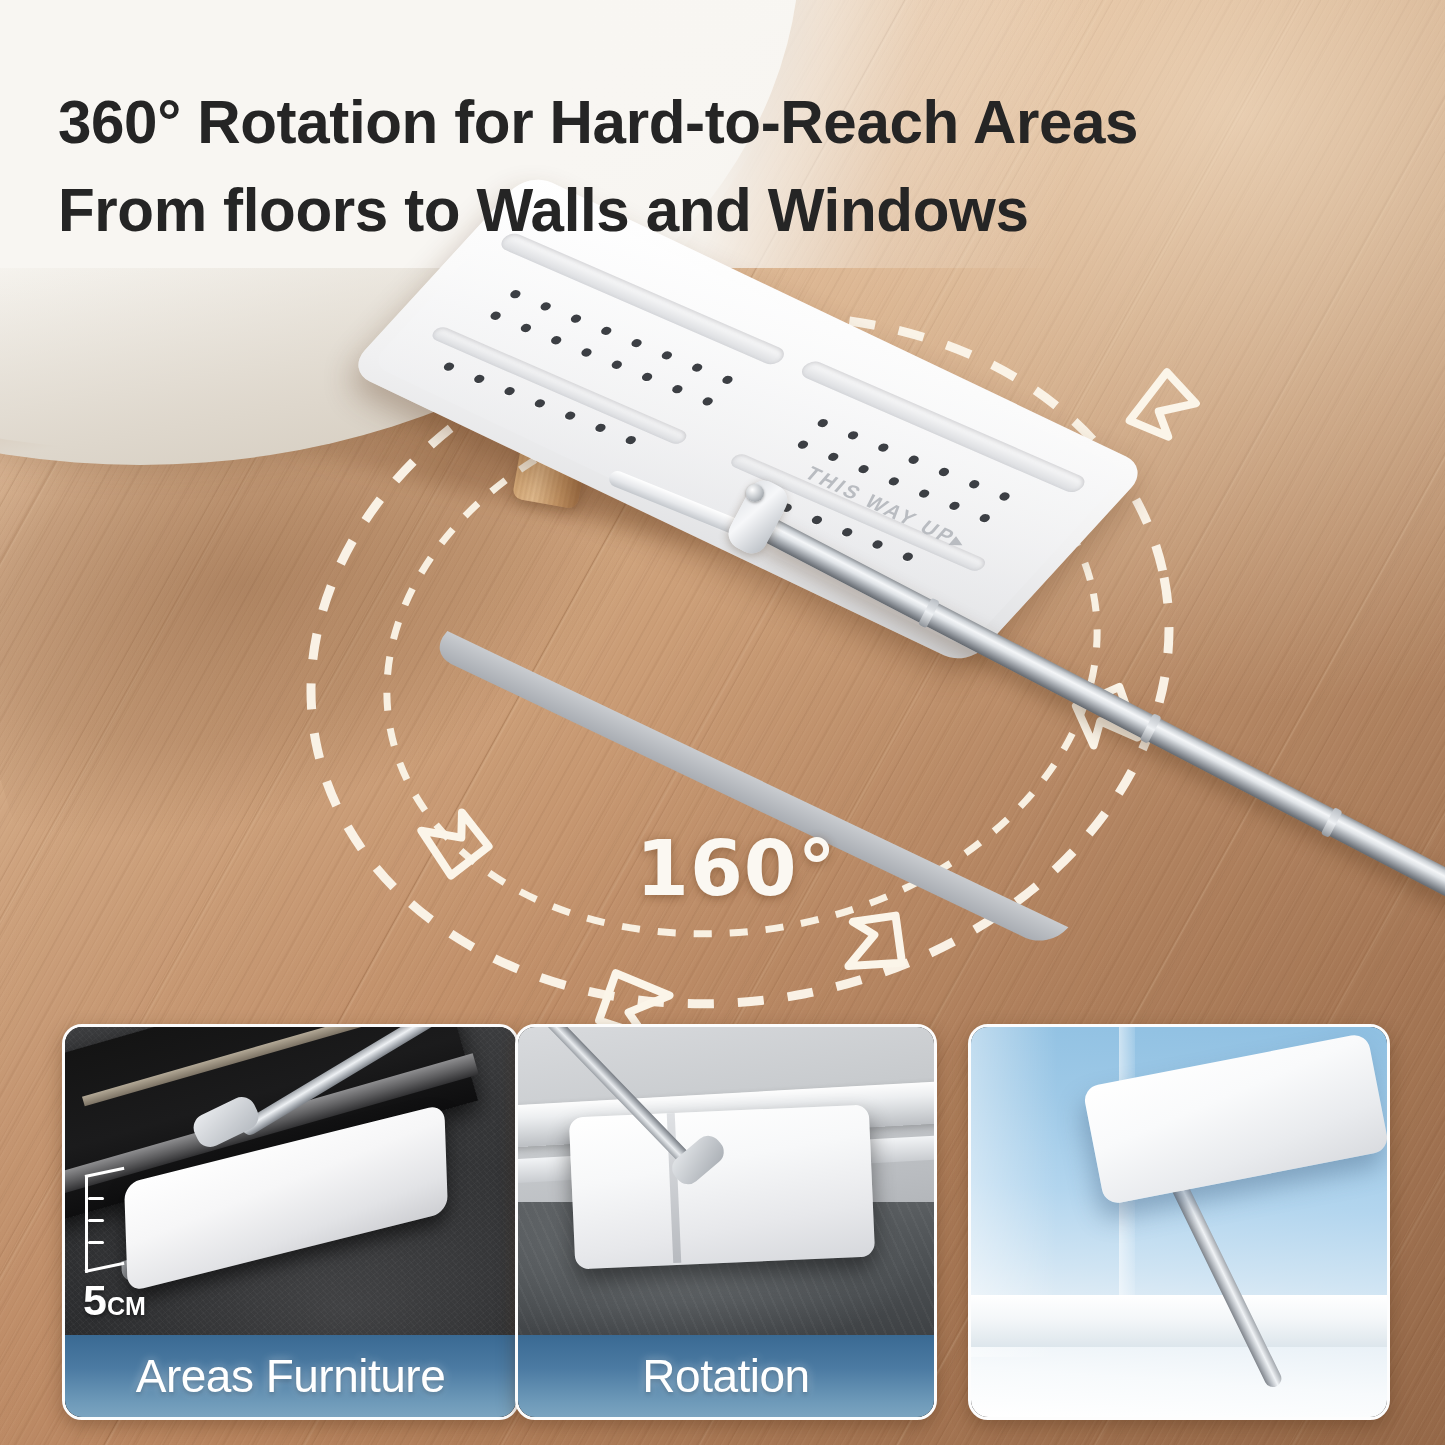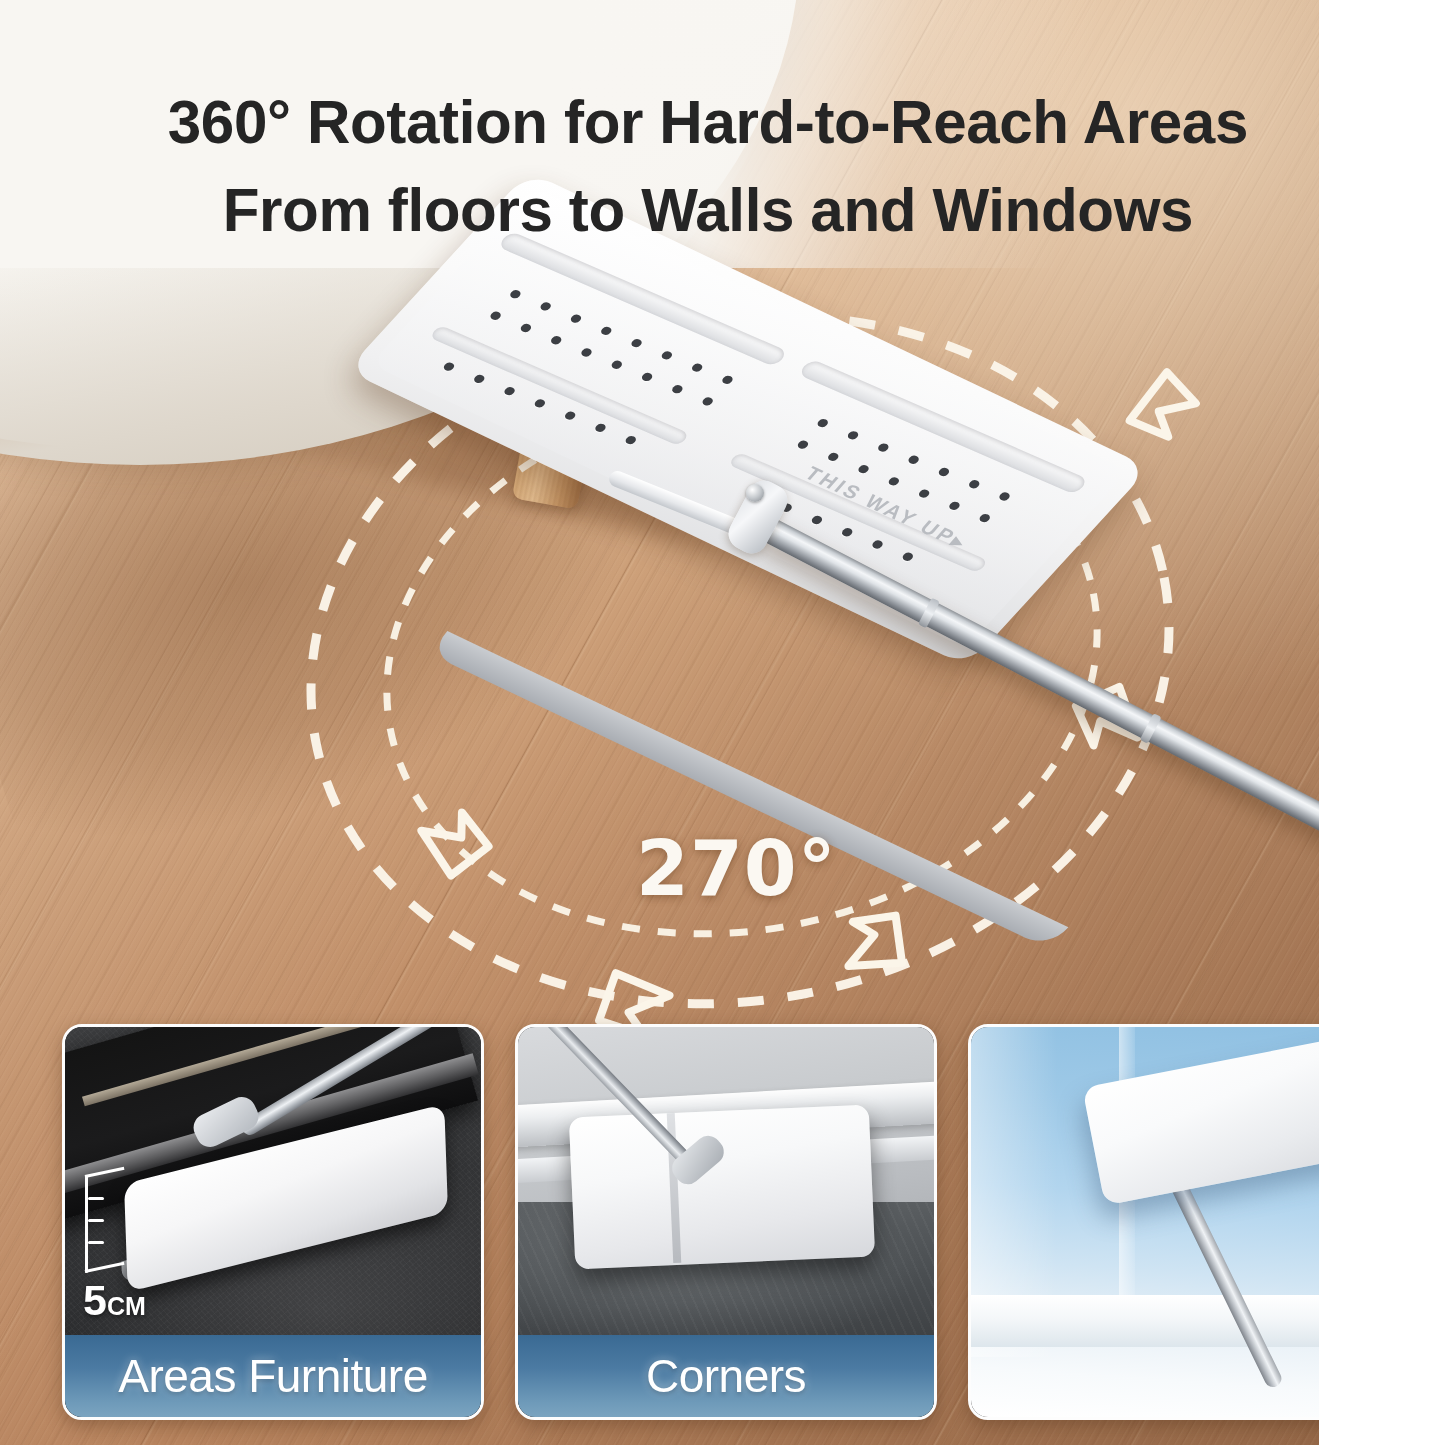--- a/index.html
+++ b/index.html
@@ -7,25 +7,24 @@
     margin: 0;
     padding: 0;
     background: #ffffff;
   }
   body {
     font-family: "Liberation Sans", sans-serif;
   }
 
   #stage {
     position: relative;
-    width: 1319px;
+    width: 1445px;
     height: 1445px;
     overflow: hidden;
     background: #d8b190;
-    text-align: center;
   }
 
   
   .floor {
     position: absolute;
     inset: 0;
     background:
       linear-gradient(118deg,
         rgba(255,255,255,0.20) 0%,
         rgba(255,255,255,0.05) 22%,
@@ -353,21 +352,21 @@
     position: absolute;
     top: 0;
     width: 416px;
     height: 390px;
     border-radius: 20px;
     border: 3px solid #fdfdfd;
     overflow: hidden;
     box-shadow: 0 6px 18px rgba(70,38,14,0.34);
     background: #222;
   }
-  .panel.p1 { left: 62px; }
+  .panel.p1 { left: 62px; padding-left: 35px; }
   .panel.p2 { left: 515px; }
   .panel.p3 { left: 968px; }
 
   .scene { position: absolute; inset: 0; overflow: hidden; }
 
   
   .s1-bg {
     position: absolute; inset: 0;
     background:
       radial-gradient(ellipse 420px 220px at 62% 72%, rgba(120,120,122,0.30), rgba(0,0,0,0) 72%),
@@ -646,21 +645,21 @@
 
     <g fill="none" stroke="#fbf5e9" stroke-width="8" stroke-linejoin="round">
       <polygon points="1164,372 1196,400 1160,412 1172,436 1132,424" transform="rotate(6 1164 400)"></polygon>
       <polygon points="1098,688 1146,712 1108,726 1120,748 1080,732" transform="rotate(44 1110 714)"></polygon>
       <polygon points="860,918 908,942 870,956 882,978 842,962" transform="rotate(150 875 946)"></polygon>
       <polygon points="618,972 670,998 628,1012 642,1036 598,1018" transform="rotate(-4 634 1004)"></polygon>
       <polygon points="438,812 486,836 448,850 460,872 420,856" transform="rotate(-150 453 842)"></polygon>
     </g>
   </svg>
 
-  <div class="deg-label">270°</div>
+  <div class="deg-label">160°</div>
 
   <div class="mop-wrap">
 
     <div class="mop-head">
       <div class="pad-edge"></div>
       <div class="pad">
         <div class="pad-inner"></div>
 
         <div class="pad-rib" style="left:28px; top:56px; width:300px; height:20px; transform:rotate(-2deg);"></div>
         <div class="pad-rib" style="left:350px; top:42px; width:300px; height:20px; transform:rotate(-2deg);"></div>
@@ -765,21 +764,21 @@
         <div class="s2-wall"></div>
         <div class="s2-floor"></div>
         <div class="s2-base"></div>
         <div class="s2-base2"></div>
         <div class="s2-mop"></div>
         <div class="s2-mop-split"></div>
         <div class="s2-pole"></div>
         <div class="s2-joint"></div>
       </div>
       <div class="cap-bar">
-        <span class="cap-text">Corners</span>
+        <span class="cap-text">Rotation</span>
       </div>
     </div>
 
     <div class="panel p3">
       <div class="scene">
         <div class="s3-sky"></div>
         <div class="s3-pane2"></div>
         <div class="s3-pane"></div>
         <div class="s3-sill"></div>
         <div class="s3-pole"></div>

